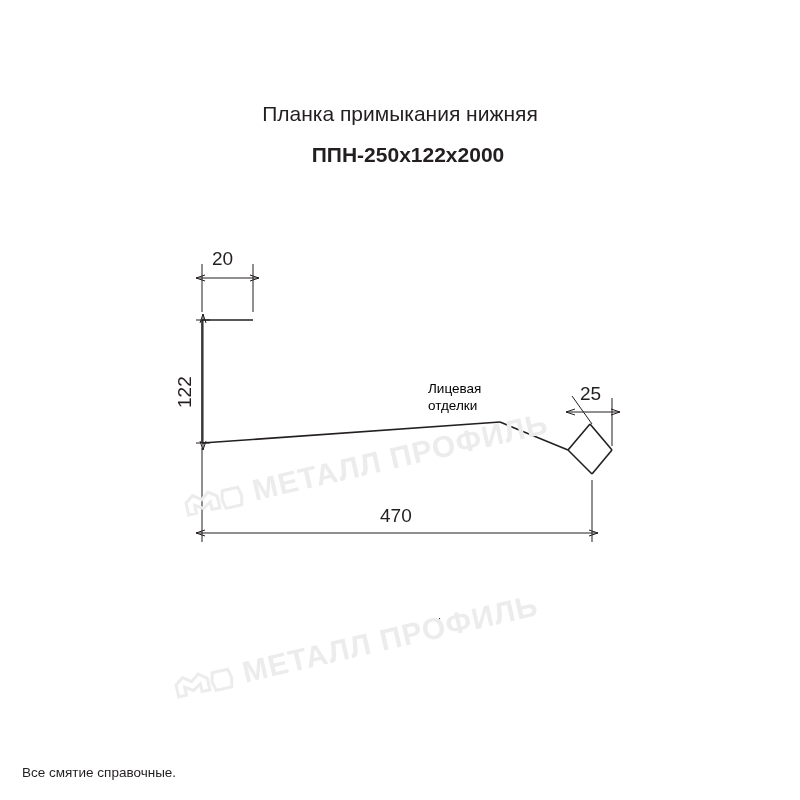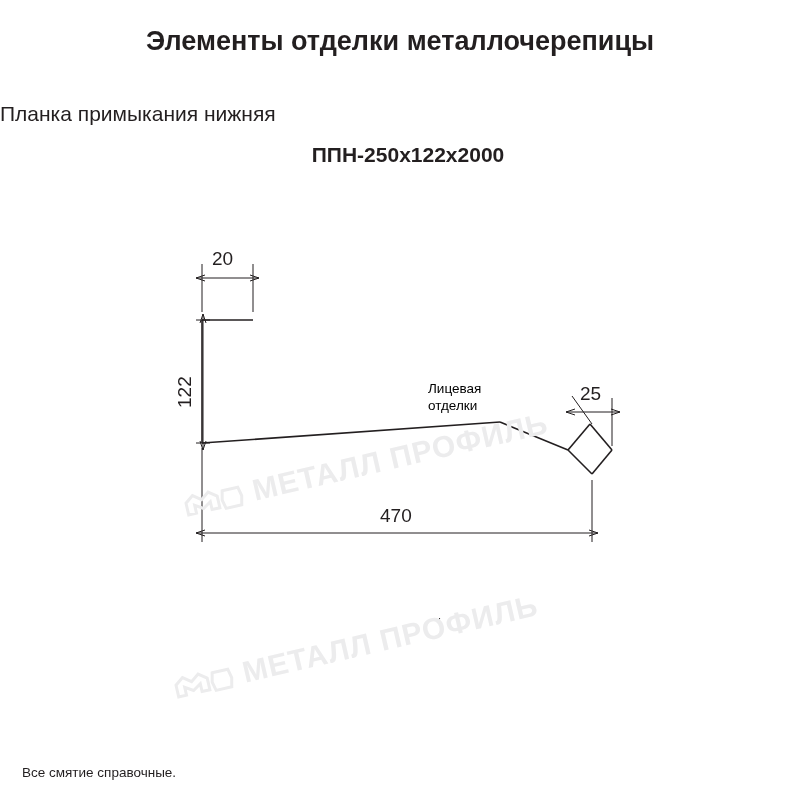--- a/index.html
+++ b/index.html
@@ -30,21 +30,21 @@
     font-size: 27px;
     font-weight: bold;
     letter-spacing: 0px;
     color: #231f20;
   }
   .subtitle {
     position: absolute;
     left: 0;
     top: 102px;
     width: 800px;
-    text-align: left;
+    text-align: center;
     font-size: 21px;
     color: #231f20;
   }
   .code {
     position: absolute;
     left: 0;
     top: 143px;
     width: 800px;
     text-align: center;
     font-size: 21px;
@@ -93,21 +93,20 @@
     line-height: 17px;
     color: #000000;
     white-space: nowrap;
   }
 </style>
 </head>
 <body>
 
 <div class="page">
 
-  <div class="title">Элементы отделки металлочерепицы</div>
   <div class="subtitle">Планка примыкания нижняя</div>
   <div class="code">ППН-250х122х2000</div>
 
   <div class="drawing">
 
     
     <div class="wm wm1">
       <svg width="64" height="30" viewBox="0 0 64 30" aria-hidden="true">
         <path d="M4 22 L4 10 L12 4 L20 10 L28 4 L36 10 L36 22 L28 22 L28 14 L20 19 L12 14 L12 22 Z" fill="none" stroke="#ececed" stroke-width="3"></path>
         <path d="M42 6 L58 6 L60 15 L58 24 L42 24 L40 15 Z" fill="none" stroke="#ececed" stroke-width="3"></path>

